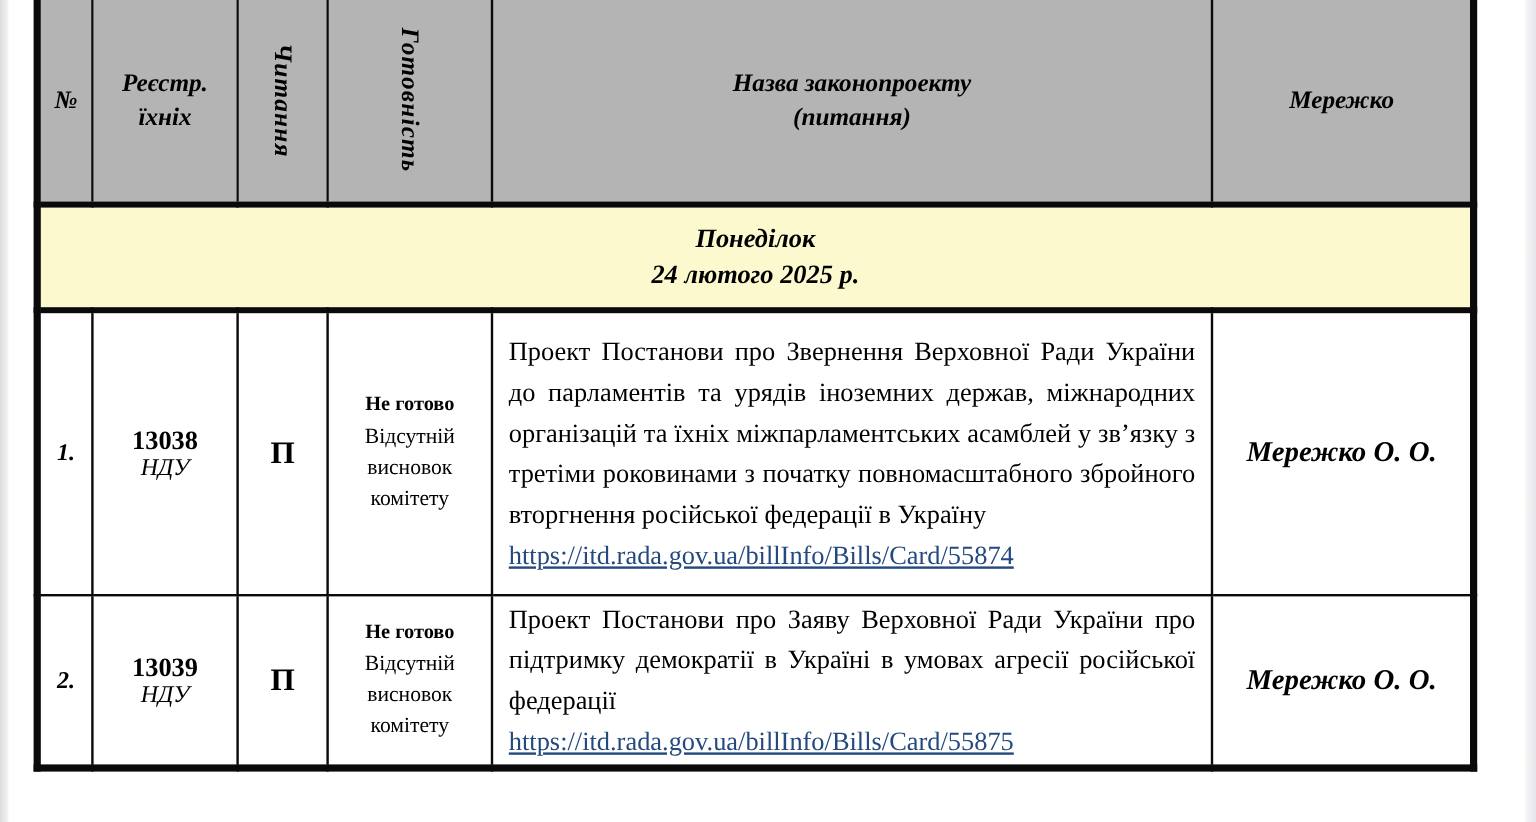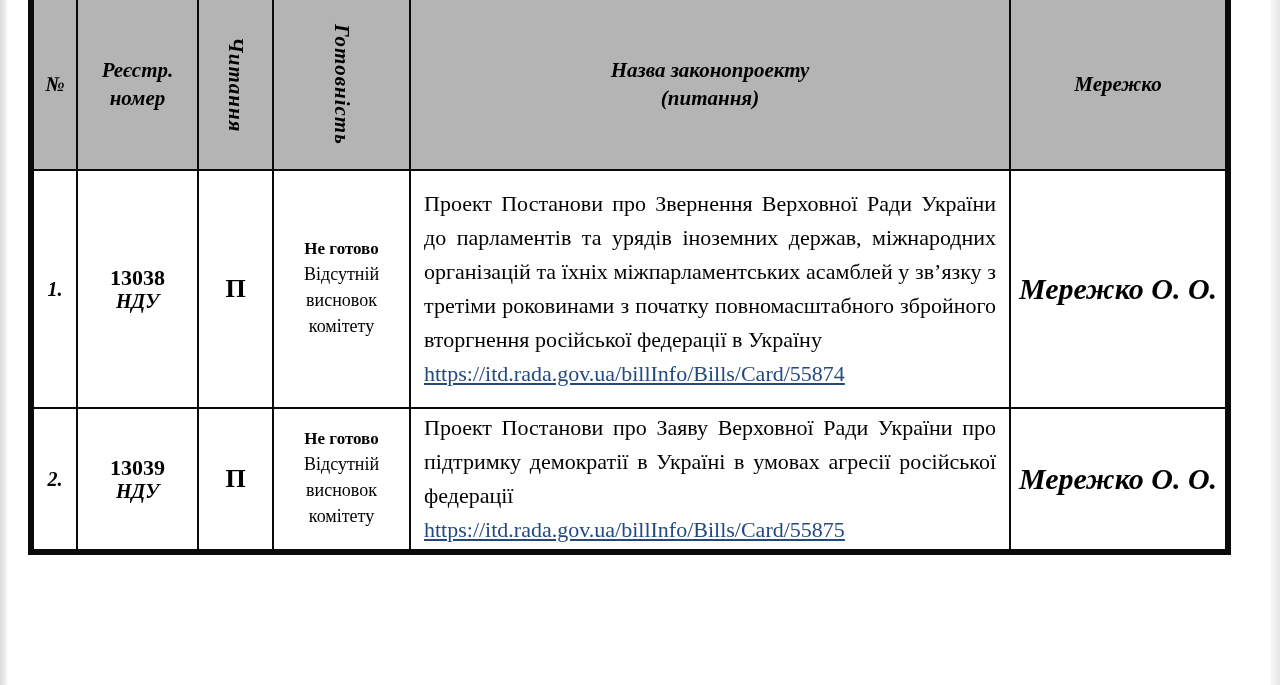--- a/index.html
+++ b/index.html
@@ -28,29 +28,29 @@
     font-weight:bold;font-style:italic;font-size:21px;line-height:1.3;}
   .pre{white-space:pre-line;}
   .vert{writing-mode:vertical-rl;margin:0 auto;letter-spacing:1px;}
   
   tr.banner td{height:88px;background:var(--banner-bg);
     border-top:5px solid var(--border-black);border-bottom:5px solid var(--border-black);
     font-weight:bold;font-style:italic;font-size:22px;line-height:30px;}
   
   tr.bill .cell-num{font-weight:bold;font-style:italic;font-size:20px;}
   tr.bill .reg-number{font-weight:bold;font-size:22px;line-height:1.15;}
-  tr.bill .reg-source{font-weight:bold;font-style:italic;font-size:20px;line-height:1.15;}
+  tr.bill .reg-source{font-weight:normal;font-style:italic;font-size:20px;line-height:1.15;}
   tr.bill .cell-reading{font-weight:bold;font-size:26px;}
   tr.bill .status{font-weight:bold;font-size:17px;line-height:1.2;max-width:92px;margin:0 auto;}
   tr.bill .status-note{font-size:18px;line-height:1.45;max-width:120px;margin:2px auto 0;}
   tr.bill .cell-title{text-align:justify;padding:2px 13px;font-size:22px;line-height:34px;}
   tr.bill .bill-title{display:block;}
   a.bill-link{display:block;text-align:left;color:var(--link-color);
     text-decoration:underline;font-size:22px;line-height:34px;}
-  tr.bill .cell-committee{font-weight:bold;font-style:italic;font-size:30px;}
+  tr.bill .cell-committee{font-weight:bold;font-style:italic;font-size:24px;}
   tr#bill-row-0 th,tr#bill-row-0 td{height:238px;}
   tr#bill-row-1 th,tr#bill-row-1 td{height:142px;}
 </style>
 </head>
 <body>
 
 <div class="page">
   <div class="edge-left"></div>
   <div class="edge-right"></div>
 
@@ -60,32 +60,38 @@
         <col style="width:121px">
         <col style="width:75px">
       <col style="width:137px">
         <col style="width:600px">
         <col style="width:218px">
     </colgroup>
     <tbody>
       <tr class="head">
         <th>№</th>
         <th class="pre">Реєстр.
-номер</th>
+їхніх</th>
         <th>
           <div class="vert">Читання</div>
         </th>
         <th>
           <div class="vert">Готовність</div>
         </th>
         <th class="pre">Назва законопроекту
 (питання)</th>
         <th>Мережко</th>
       </tr>
 
+      <tr class="banner">
+        <td colspan="6">
+          <div>Понеділок</div>
+          <div>24 лютого 2025 р.</div>
+        </td>
+      </tr>
 
       <tr class="bill" id="bill-row-0">
         <td class="cell-num">1.</td>
         <td>
           <div class="reg-number">13038</div>
           <div class="reg-source">НДУ</div>
         </td>
         <td class="cell-reading">П</td>
         <td>
           <div class="status">Не готово</div>

